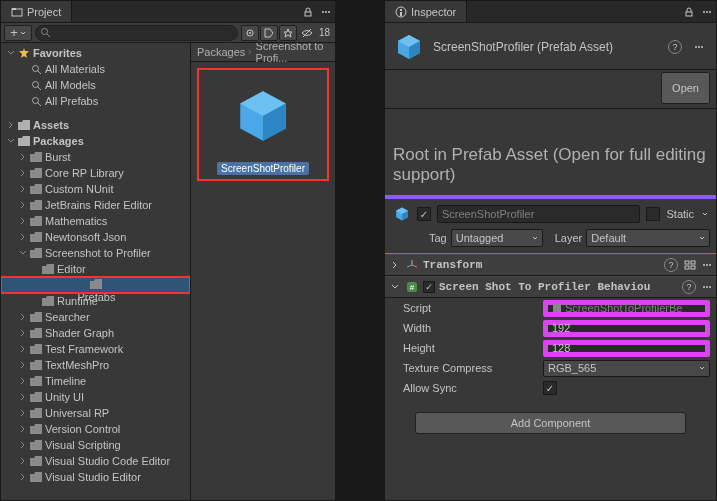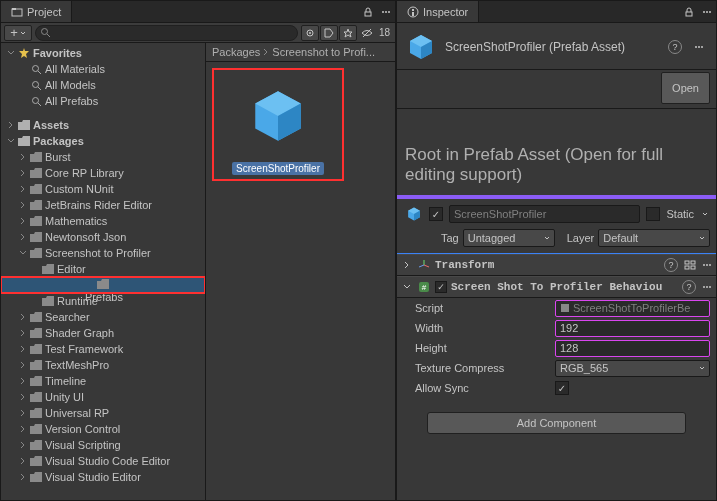--- a/index.html
+++ b/index.html
@@ -1,20 +1,20 @@
 <!DOCTYPE html>
 <html><head>
 <meta charset="utf-8">
 <style>
 * { margin: 0; padding: 0; box-sizing: border-box; font-family: -apple-system, "Segoe UI", Arial, sans-serif; }
 body { background: #191919; color: #c4c4c4; font-size: 11px; overflow: hidden; width: 717px; height: 501px; display: flex; }
 
 .panel { background: #383838; display: flex; flex-direction: column; border: 1px solid #191919; }
-.left-panel { width: 396px; }
-.right-panel { flex: 1; }
+.left-panel { width: 336px; }
+.right-panel { flex: 1; margin-left: 48px; }
 
 .tab-bar { height: 22px; background: #282828; display: flex; align-items: stretch; border-bottom: 1px solid #191919; }
 .tab { background: #383838; padding: 4px 10px 3px 10px; display: flex; align-items: center; gap: 4px; border-right: 1px solid #191919; font-size: 11px; }
 .tab-spacer { flex: 1; }
 .tab-icon-btn { width: 18px; display: flex; align-items: center; justify-content: center; color: #c4c4c4; }
 
 .toolbar { height: 20px; background: #3c3c3c; display: flex; align-items: center; padding: 0 3px; gap: 3px; border-bottom: 1px solid #191919; }
 .tb-btn { height: 16px; min-width: 18px; display: flex; align-items: center; justify-content: center; background: #484848; border-radius: 2px; border: 1px solid #202020; font-size: 10px; }
 .search-box { flex: 1; height: 16px; background: #2a2a2a; border-radius: 8px; border: 1px solid #202020; display: flex; align-items: center; padding: 0 14px 0 4px; position: relative; }
 .search-box svg { flex-shrink: 0; }
@@ -62,21 +62,21 @@
 .dd .dd-arrow { margin-left: auto; }
 
 .comp-header { height: 22px; background: #3e3e3e; border-top: 1px solid #484848; border-bottom: 1px solid #191919; display: flex; align-items: center; padding: 0 4px; gap: 4px; }
 .comp-header .arrow { width: 12px; }
 .comp-icon { width: 14px; height: 14px; display: flex; align-items: center; justify-content: center; }
 .comp-title { flex: 1; font-weight: 600; font-size: 11px; font-family: Liberation Mono, monospace; }
 .comp-btns { display: flex; gap: 6px; align-items: center; }
 
 .prop { display: flex; align-items: center; height: 20px; padding: 0 6px 0 18px; gap: 20px; }
 .prop-label { width: 120px; font-size: 11px; color: #c4c4c4; }
-.prop-field { flex: 1; height: 17px; background: #2a2a2a; border: 1px solid #d946ef; border-radius: 2px; padding: 0 4px; display: flex; align-items: center; font-size: 11px; }
+.prop-field { flex: 1; height: 17px; background: #2a2a2a; border: 5px solid #d946ef; border-radius: 2px; padding: 0 4px; display: flex; align-items: center; font-size: 11px; }
 .prop-field.ro { color: #808080; }
 .prop-dd { flex: 1; height: 17px; background: #484848; border: 1px solid #191919; border-radius: 2px; padding: 0 4px; display: flex; align-items: center; font-size: 11px; }
 
 .add-comp { margin: 14px 30px; height: 22px; background: #585858; border: 1px solid #202020; border-radius: 3px; display: flex; align-items: center; justify-content: center; font-size: 11px; }
 
 svg { display: block; }
 </style>
 </head>
 <body>
 

